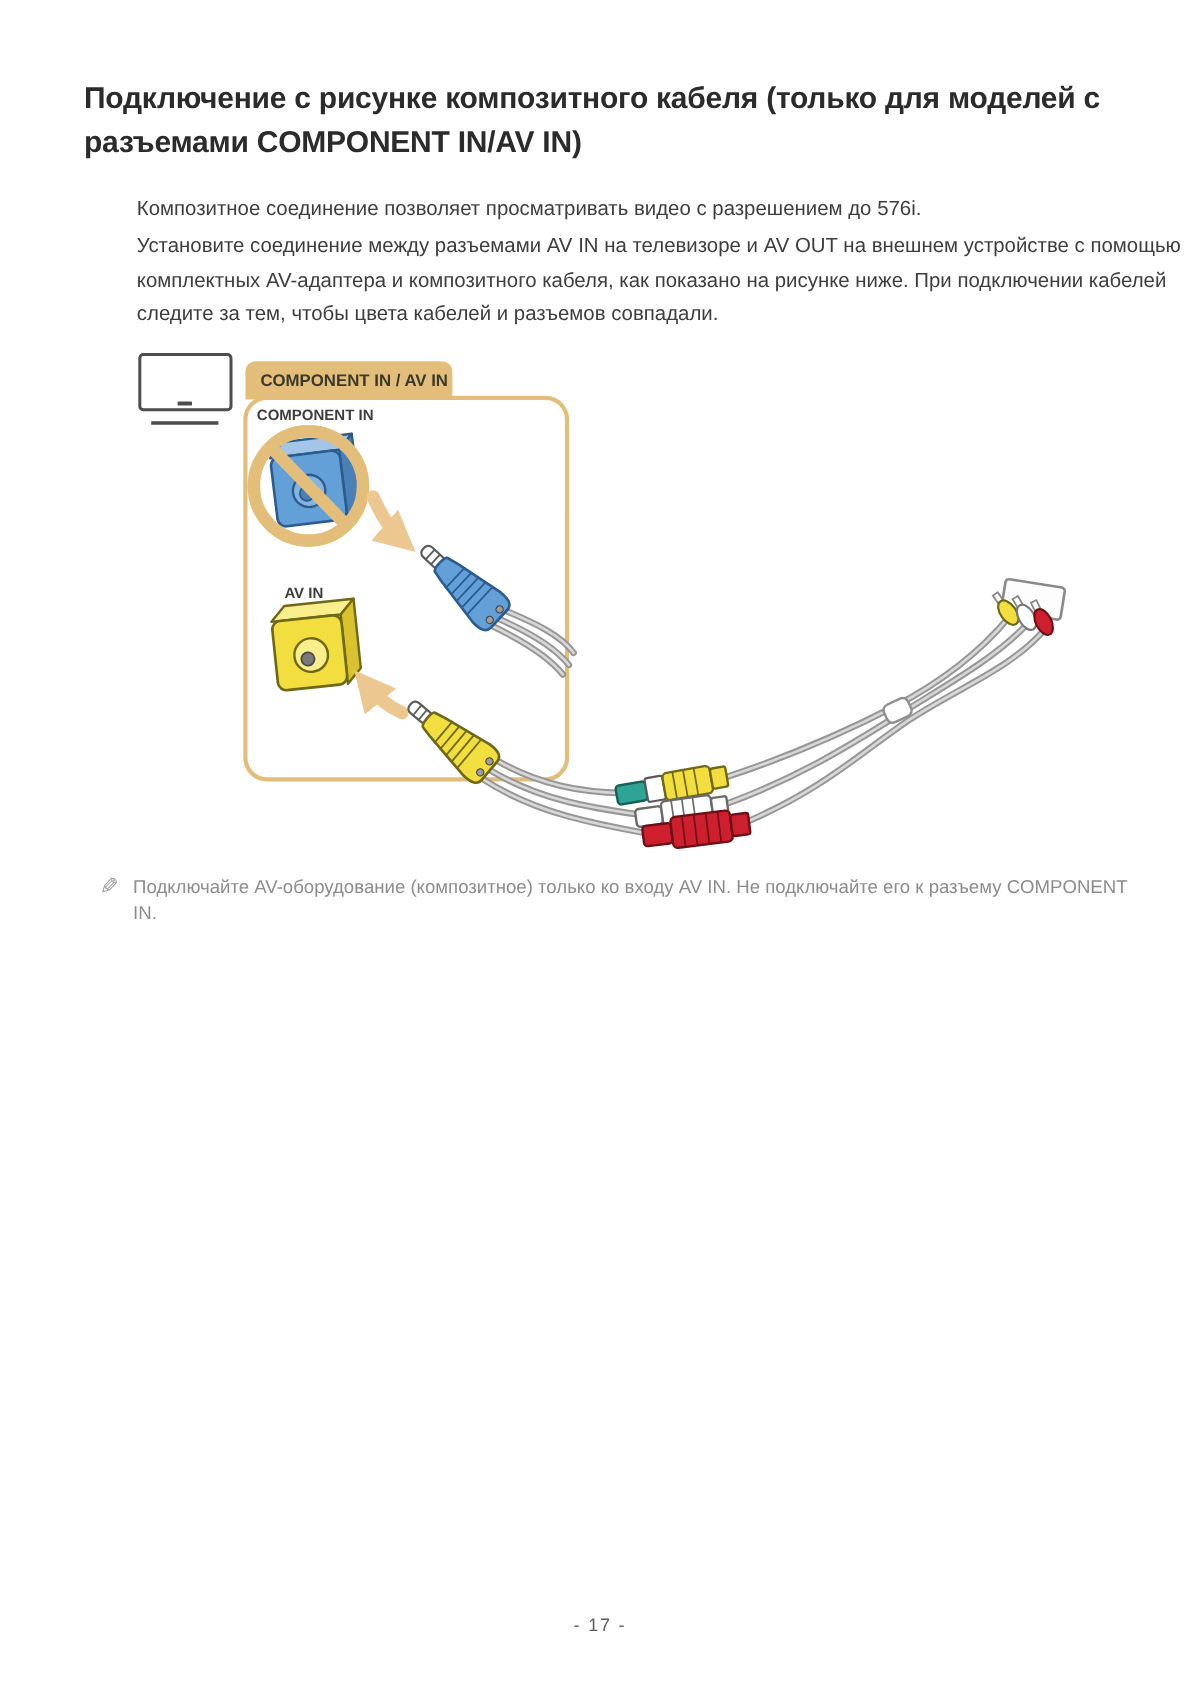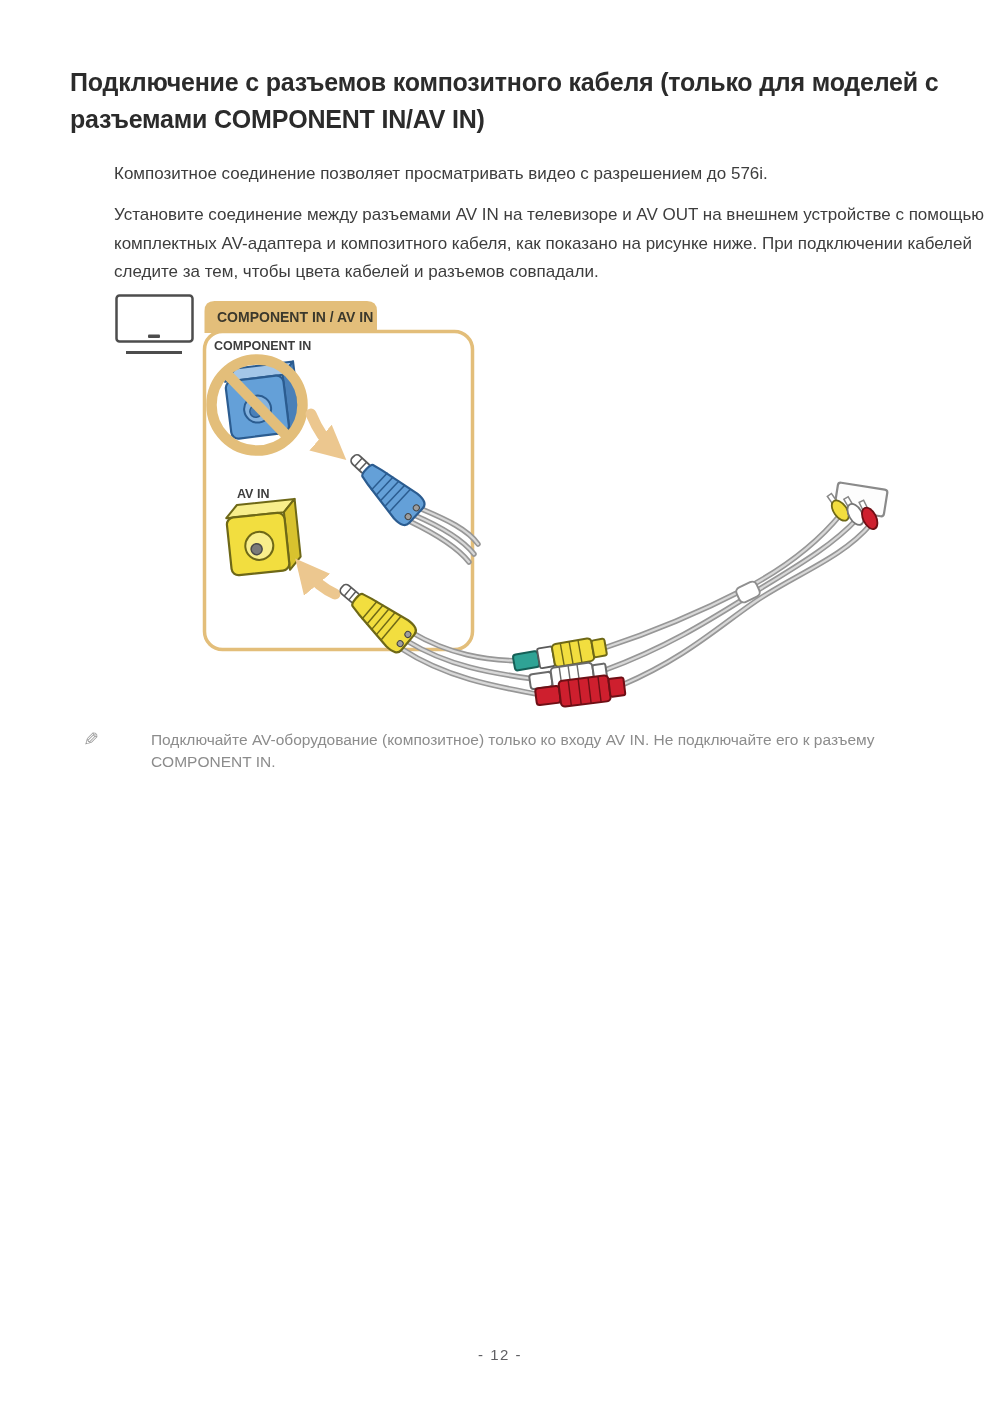--- a/index.html
+++ b/index.html
@@ -14,54 +14,54 @@
   .page-title {
     position: absolute; left: 70px; top: 64px; width: 885px;
     font-size: 25px; font-weight: 700; color: #2b2b2b; line-height: 37px;
     letter-spacing: -0.2px;
   }
   .para {
     position: absolute; left: 70px; width: 880px;
     font-size: 17px; color: #3d3d3d; line-height: 28.5px; margin-left: 44px;
   }
   .para-1 { top: 160px; }
-  .para-2 { top: 201px; }
+  .para-2 { top: 191px; }
 
   .diagram { position: absolute; left: 0; top: 287px; width: 828px; height: 430px; }
   .diagram svg { position: absolute; left: 0; top: 0; }
 
   .watermark {
     position: absolute; left: 402px; top: 678px;
     font-family: "DejaVu Sans", sans-serif;
     font-size: 44px; font-weight: 700; font-style: italic;
     color: #cc2027; letter-spacing: 1px; line-height: 1;
     z-index: 5;
   }
 
   .note-row {
     position: absolute; left: 83px; top: 729px; width: 880px;
     display: flex; align-items: flex-start;
   }
   .pencil { font-size: 19px; color: #9a9a9a; margin-right: 12px; line-height: 22px;
             transform: scaleX(-1); display: inline-block; }
-  .note-text { font-size: 15.5px; color: #8c8c8c; line-height: 22px; margin-left: 40px; }
+  .note-text { font-size: 15.5px; color: #8c8c8c; line-height: 22px; }
 
   .page-number {
     position: absolute; left: 0; top: 1346px; width: 1000px;
     text-align: center; font-size: 15px; color: #5f5f63; letter-spacing: 1.5px;
   }
 
   .svg-label { font-family: "Liberation Sans", sans-serif; font-weight: 700; }
 </style>
 </head>
 <body>
 
 <div class="page">
 
-  <h1 class="page-title">Подключение с разъемов композитного кабеля (только для моделей с разъемами COMPONENT IN/AV IN)</h1>
+  <h1 class="page-title">Подключение с рисунке композитного кабеля (только для моделей с разъемами COMPONENT IN/AV IN)</h1>
 
   <p class="para para-1">Композитное соединение позволяет просматривать видео с разрешением до 576i.</p>
   <p class="para para-2">Установите соединение между разъемами AV IN на телевизоре и AV OUT на внешнем устройстве с помощью комплектных AV-адаптера и композитного кабеля, как показано на рисунке ниже. При подключении кабелей следите за тем, чтобы цвета кабелей и разъемов совпадали.</p>
 
   <div class="diagram">
     <svg width="1000" height="430" viewBox="0 287 1000 430">
       <defs>
         <marker id="ah" viewBox="0 0 10 10" refX="6" refY="5" markerWidth="3.1" markerHeight="3.1" orient="auto-start-reverse">
           <path d="M0,0 L10,5 L0,10 Z" fill="#ecc78f"></path>
         </marker>
@@ -210,15 +210,15 @@
       </g>
     </svg>
   </div>
 
 
   <div class="note-row">
     <span class="pencil">✎</span>
     <span class="note-text">Подключайте AV-оборудование (композитное) только ко входу AV IN. Не подключайте его к разъему COMPONENT IN.</span>
   </div>
 
-  <div class="page-number">- 12 -</div>
+  <div class="page-number">- 17 -</div>
 
 </div>
 
 </body></html>

